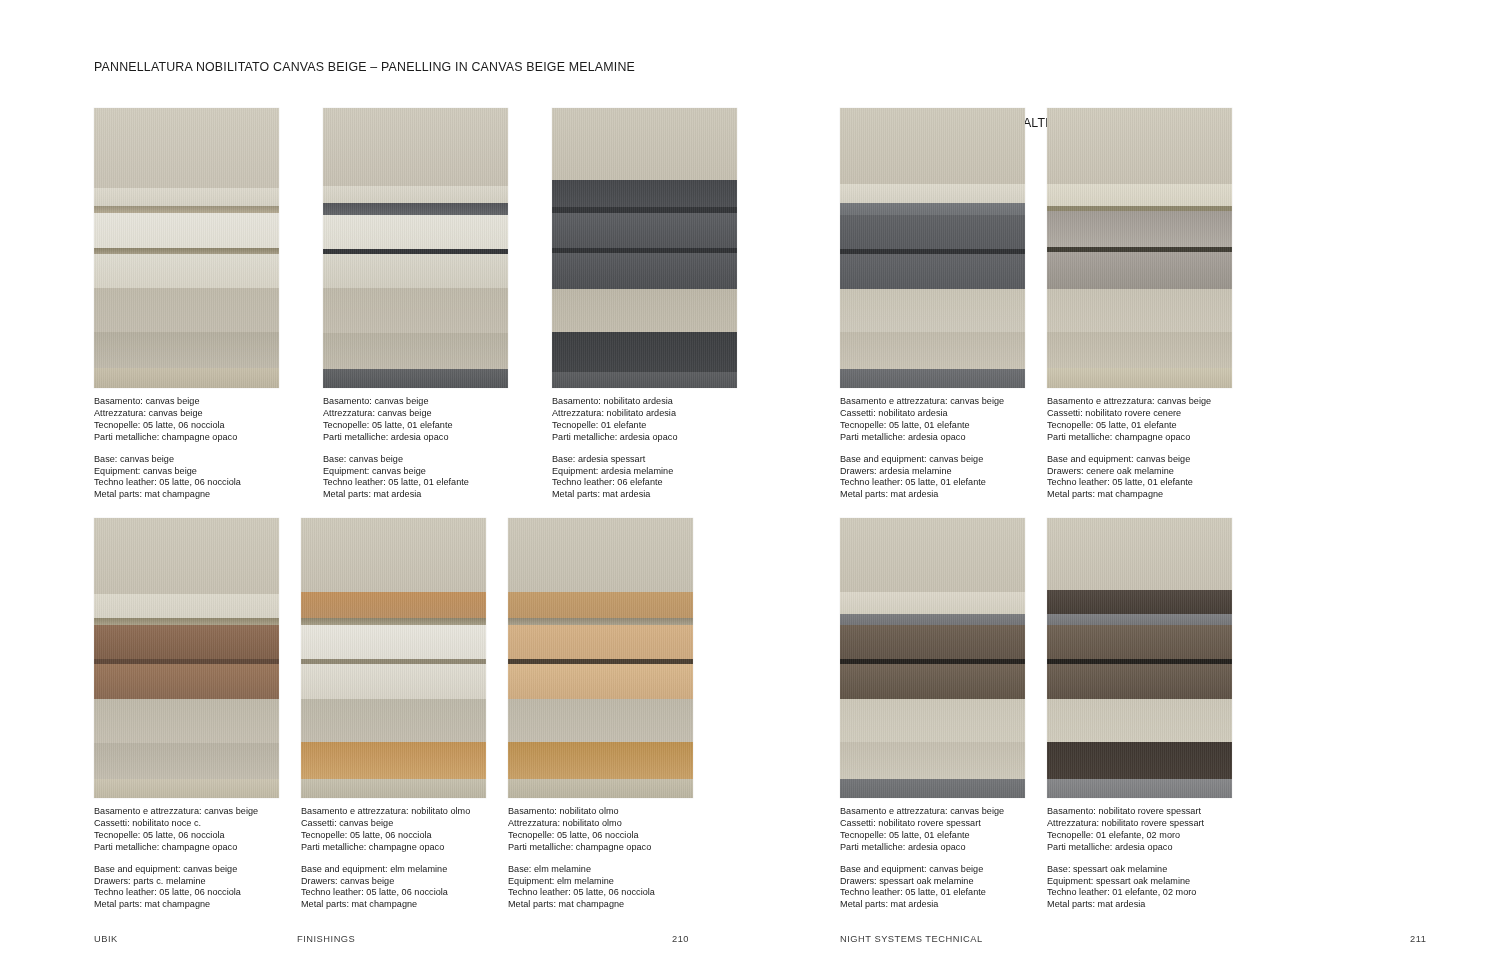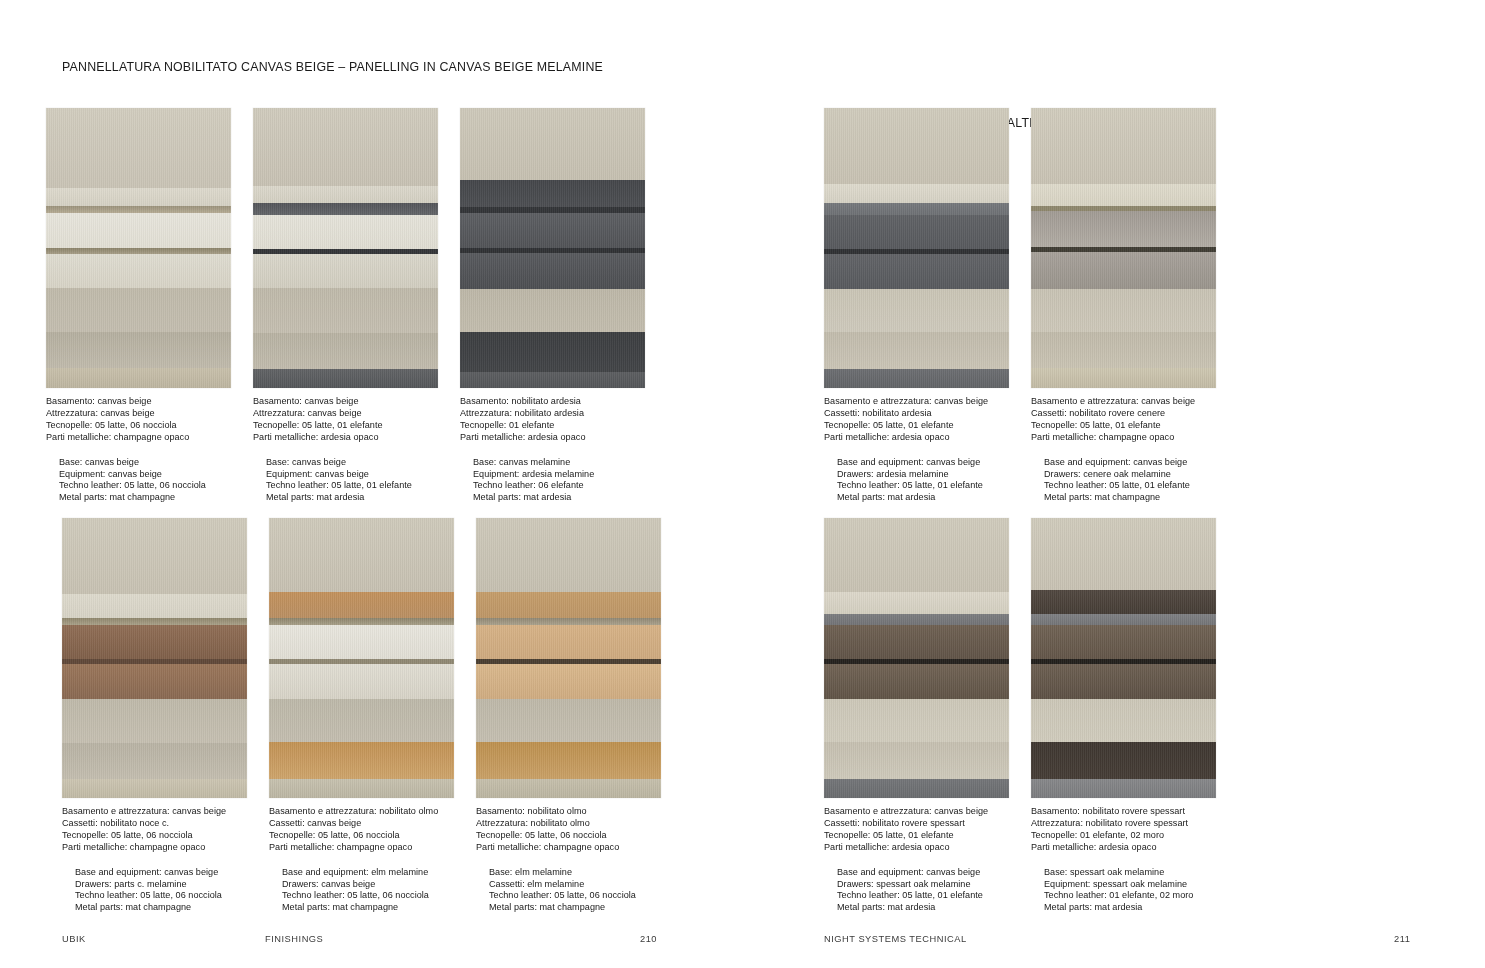--- a/index.html
+++ b/index.html
@@ -12,20 +12,21 @@
     height: 968px;
     font-family: "Liberation Sans", sans-serif;
     color: #1c1c1c;
     overflow: hidden;
     position: relative;
   }
   .spread {
     position: absolute;
     inset: 0;
     display: flex;
+    padding-left: 32px;
   }
   .page {
     position: relative;
     height: 968px;
   }
   .page-left  { width: 742px; }
   .page-right { width: 743px; }
 
   
   .head-block {
@@ -42,21 +43,21 @@
     color: #1b1b1b;
     white-space: nowrap;
   }
 
   
   .grid {
     position: absolute;
     display: flex;
     gap: 22px;
   }
-  .grid-left-top    { left: 46px;  top: 108px; }
+  .grid-left-top    { left: 62px;  top: 108px; gap: 44px; }
   .grid-left-bottom { left: 62px;  top: 518px; }
   .page-right .grid { left: 0; }
 
   .cell { width: 185px; }
 
   .swatch {
     width: 100%;
     height: 280px;
     position: relative;
     overflow: hidden;
@@ -89,21 +90,21 @@
 
   
   .caption {
     margin-top: 8px;
     font-size: 9.1px;
     line-height: 11.9px;
     color: #202020;
     letter-spacing: 0.004em;
   }
   .caption .it-group { margin: 0 0 10px 0; }
-  .caption .en-group { margin: 13px; }
+  .caption .en-group { margin: 0; }
   .caption .line { white-space: nowrap; }
 
   
   .footer {
     position: absolute;
     bottom: 24px;
     font-size: 9.3px;
     letter-spacing: 0.055em;
     color: #3a3a3a;
   }
@@ -193,21 +194,21 @@
           <div class="band" style="top:264px;height:16px;background:linear-gradient(180deg,#5e6063,#56585b)"></div>
         </div>
         <div class="caption">
           <div class="it-group">
             <div class="line">Basamento: nobilitato ardesia</div>
             <div class="line">Attrezzatura: nobilitato ardesia</div>
             <div class="line">Tecnopelle: 01 elefante</div>
             <div class="line">Parti metalliche: ardesia opaco</div>
           </div>
           <div class="en-group">
-            <div class="line">Base: canvas melamine</div>
+            <div class="line">Base: ardesia spessart</div>
             <div class="line">Equipment: ardesia melamine</div>
             <div class="line">Techno leather: 06 elefante</div>
             <div class="line">Metal parts: mat ardesia</div>
           </div>
         </div>
       </div>
 
     </div>
 
     <div class="grid grid-left-bottom">
@@ -283,21 +284,21 @@
         </div>
         <div class="caption">
           <div class="it-group">
             <div class="line">Basamento: nobilitato olmo</div>
             <div class="line">Attrezzatura: nobilitato olmo</div>
             <div class="line">Tecnopelle: 05 latte, 06 nocciola</div>
             <div class="line">Parti metalliche: champagne opaco</div>
           </div>
           <div class="en-group">
             <div class="line">Base: elm melamine</div>
-            <div class="line">Cassetti: elm melamine</div>
+            <div class="line">Equipment: elm melamine</div>
             <div class="line">Techno leather: 05 latte, 06 nocciola</div>
             <div class="line">Metal parts: mat champagne</div>
           </div>
         </div>
       </div>
 
     </div>
 
     <div class="footer f-brand">UBIK</div>
     <div class="footer f-section">FINISHINGS</div>

